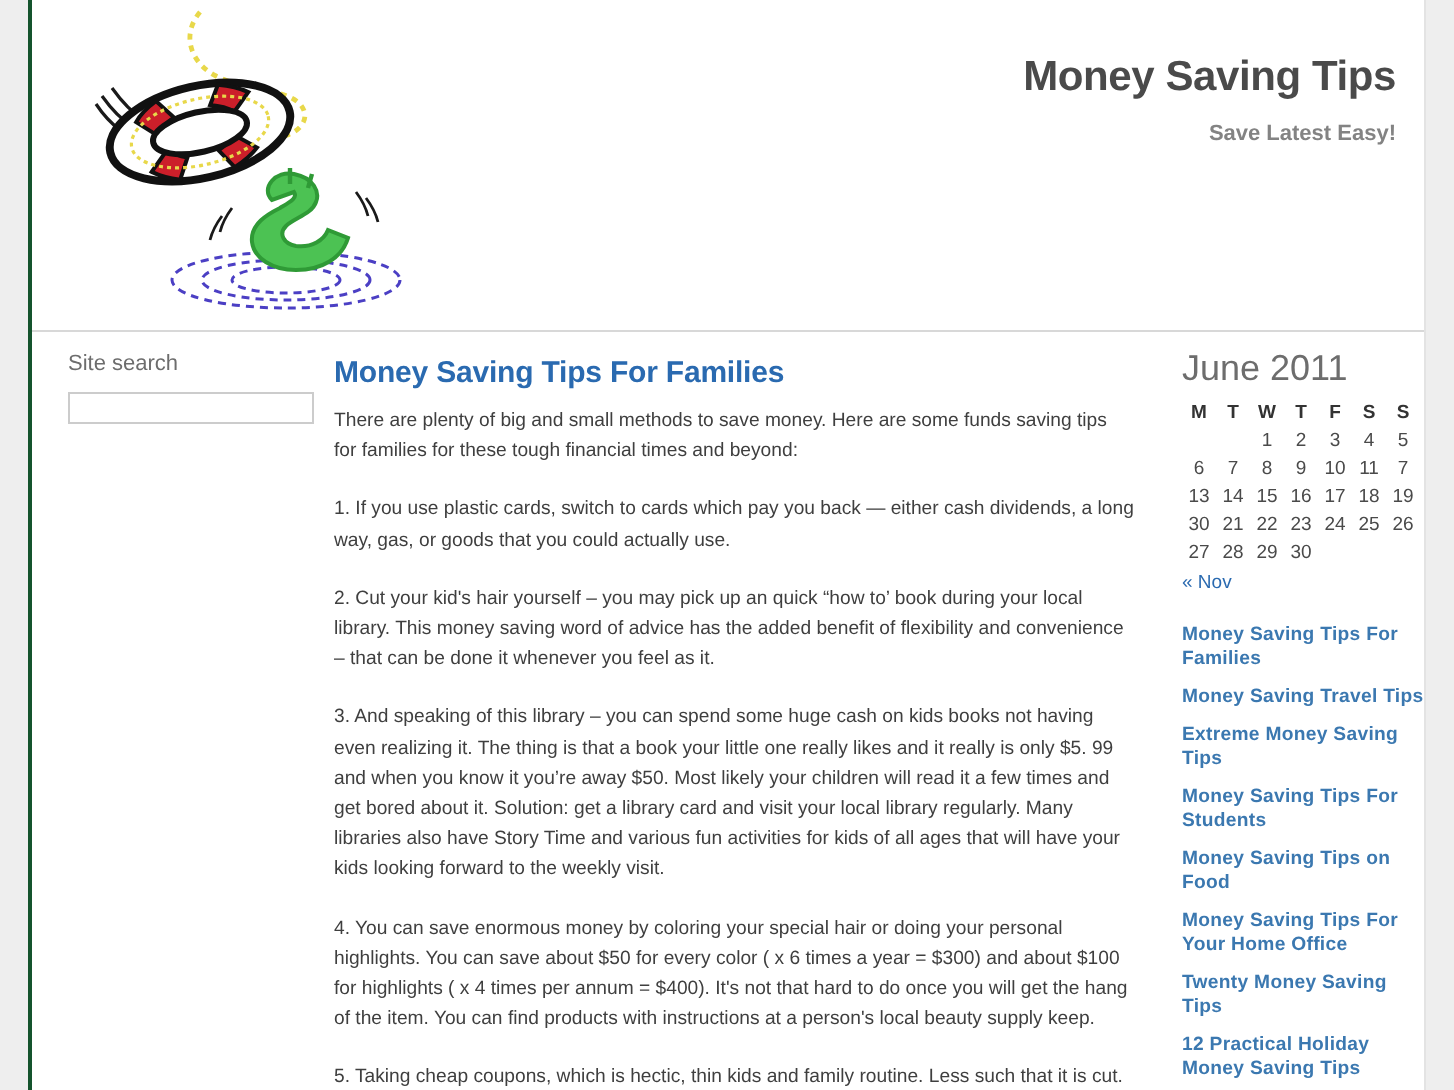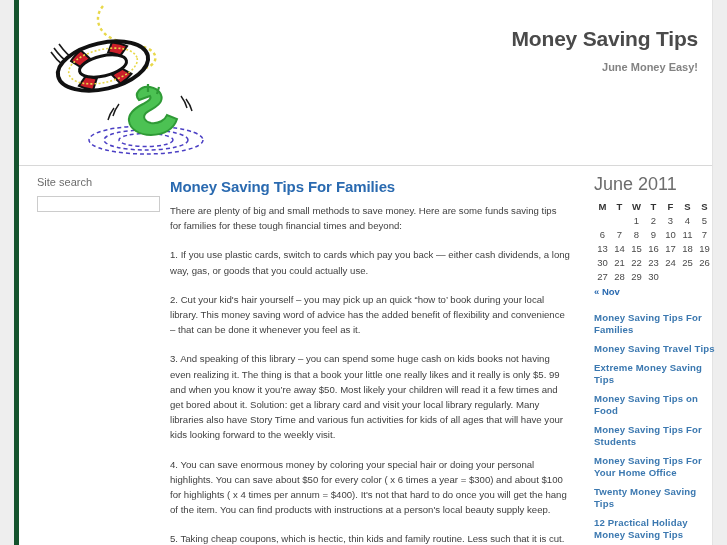--- a/index.html
+++ b/index.html
@@ -14,21 +14,21 @@
     overflow: hidden;
     font-family: "Liberation Sans", sans-serif;
   }
   #page {
     position: absolute;
     left: 14px;
     top: 0;
     width: 699px;
     min-height: 545px;
     background: #ffffff;
-    border-left: 5px solid #14532d;
+    border-left: 2px solid #14532d;
     border-right: 1px solid #e3e3e3;
     box-sizing: border-box;
   }
   
   #header {
     position: relative;
     height: 166px;
     border-bottom: 1px solid #d8d8d8;
     box-sizing: border-box;
   }
@@ -150,21 +150,21 @@
     width: 15px;
     padding: 1.5px 1px;
     color: #4a4a4a;
   }
   #cal-prev {
     margin: 3px 0 0 4px;
     font-size: 9.5px;
   }
   #cal-prev a {
     color: #2a6ab0;
-    font-weight: bold;
+    font-weight: normal;
     text-decoration: none;
   }
   #articles-widget { margin-top: 15px; }
   ul.article-list {
     list-style: none;
     margin: 0;
     padding: 0 0 0 4px;
   }
   ul.article-list li { margin: 0 0 7px 0; }
   ul.article-list a {
@@ -223,21 +223,21 @@
         <g stroke="#1a1a1a" stroke-width="1.4" fill="none">
           <path d="M140 92 C 143 96, 145 100, 146 104"></path>
           <path d="M145 95 C 148 99, 150 103, 151 107"></path>
           <path d="M78 100 C 75 104, 73 108, 72 112"></path>
           <path d="M73 104 C 70 108, 68 112, 67 116"></path>
         </g>
       </svg>
     </div>
 
     <div id="site-title">Money Saving Tips</div>
-    <div id="site-tagline">June Money Easy!</div>
+    <div id="site-tagline">Save Latest Easy!</div>
   </div>
 
   <div id="columns">
 
     <div id="left-col">
       <div class="widget-title-left">Site search</div>
       <input id="search-input" type="text" placeholder="" style="">
     </div>
 
     <div id="main-col">
@@ -324,24 +324,24 @@
           <li>
               <a href="#">Money Saving Tips For Families</a>
             </li>
           <li>
               <a href="#">Money Saving Travel Tips</a>
             </li>
           <li>
               <a href="#">Extreme Money Saving Tips</a>
             </li>
           <li>
+              <a href="#">Money Saving Tips For Students</a>
+            </li>
+          <li>
               <a href="#">Money Saving Tips on Food</a>
-            </li>
-          <li>
-              <a href="#">Money Saving Tips For Students</a>
             </li>
           <li>
               <a href="#">Money Saving Tips For Your Home Office</a>
             </li>
           <li>
               <a href="#">Twenty Money Saving Tips</a>
             </li>
           <li>
               <a href="#">12 Practical Holiday Money Saving Tips</a>
             </li>

